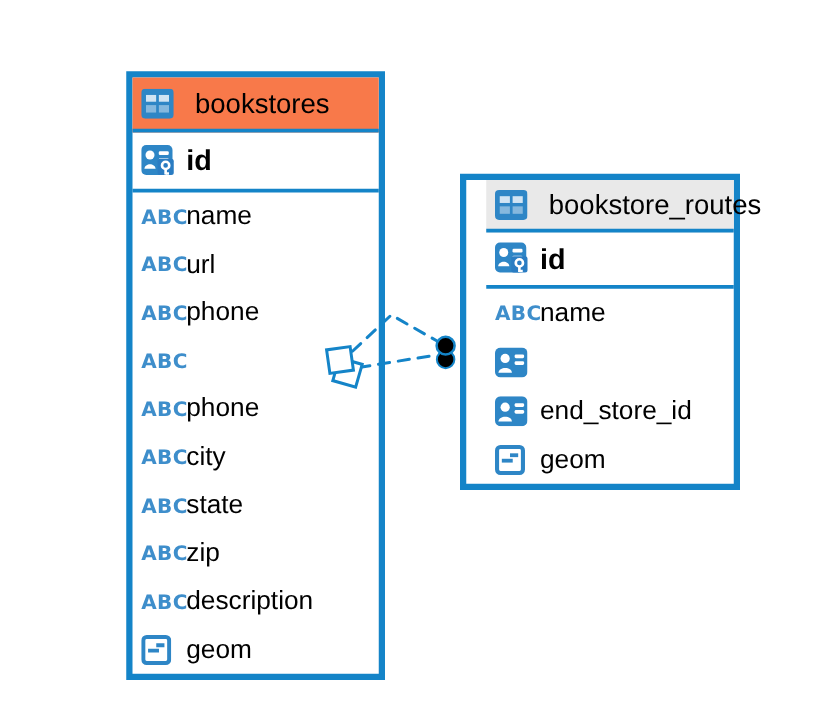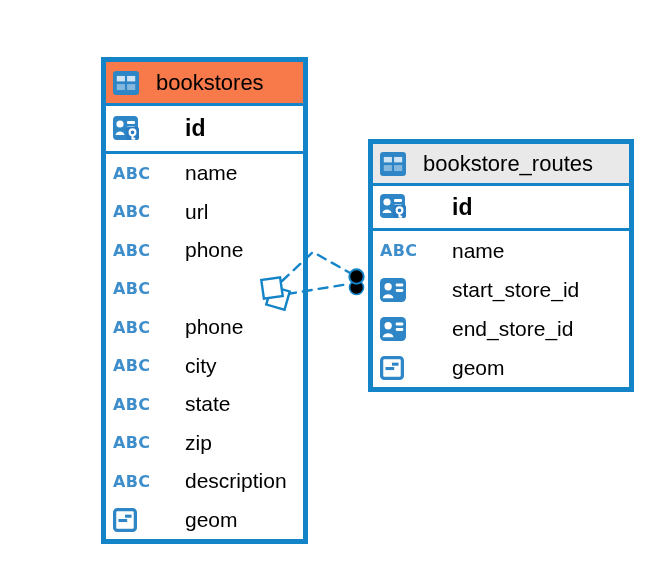--- a/index.html
+++ b/index.html
@@ -14,29 +14,29 @@
   *{box-sizing:border-box;}
   html,body{margin:0;padding:0;}
   body{
     width:654px;height:570px;position:relative;background:#ffffff;
     font-family:"Liberation Sans",sans-serif;color:var(--text);overflow:hidden;
   }
   .entity{
     position:absolute;background:#ffffff;border:5px solid var(--blue);
   }
   .entity.t-left{left:58px;top:57px;width:207px;margin-left:43px;}
-  .entity.t-right{left:368px;top:139px;width:266px;}
+  .entity.t-right{left:368px;top:139px;width:224px;padding-left:16px;}
   .thead{
     display:flex;align-items:center;gap:7px;padding:0 7px;
     border-bottom:3px solid var(--blue);
   }
   .t-left .thead{background:var(--orange);height:44px;}
   .t-right .thead{background:var(--gray);height:42px;}
   .thead .title{font-size:22px;font-weight:500;white-space:nowrap;}
-  .row{display:flex;align-items:center;padding:0 7px;gap:36px;}
+  .row{display:flex;align-items:center;padding:0 7px;}
   .row.pk{border-bottom:3px solid var(--blue);}
   .t-left .row.pk{height:48px;}
   .t-right .row.pk{height:45px;}
   .t-left .rows .row{height:38.5px;}
   .t-right .rows .row{height:39px;}
   .icon-col{width:36px;flex:0 0 36px;display:flex;justify-content:flex-start;align-items:center;}
   .colname{font-size:21px;white-space:nowrap;}
   .pkname{font-size:23px;font-weight:700;}
   .abc{
     font-size:16px;font-weight:700;color:var(--abc-blue);
@@ -167,21 +167,20 @@
     <div class="row">
       <span class="icon-col">
         <svg width="26" height="24" viewBox="0 0 24 22">
           <rect x="0" y="0" width="24" height="22" rx="4" fill="#2E86C6"></rect>
           <circle cx="7.5" cy="8" r="3.4" fill="#ffffff"></circle>
           <path d="M2.5,18.5 C3,13.8 12,13.8 12.5,18.5 L2.5,18.5 Z" fill="#ffffff"></path>
           <rect x="14.5" y="5" width="7" height="2.8" rx="1" fill="#ffffff"></rect>
           <rect x="14.5" y="10" width="7" height="2.8" rx="1" fill="#ffffff"></rect>
         </svg>
       </span>
-      <span class="colname">start_store_id</span>
     </div>
     <div class="row">
       <span class="icon-col">
         <svg width="26" height="24" viewBox="0 0 24 22">
           <rect x="0" y="0" width="24" height="22" rx="4" fill="#2E86C6"></rect>
           <circle cx="7.5" cy="8" r="3.4" fill="#ffffff"></circle>
           <path d="M2.5,18.5 C3,13.8 12,13.8 12.5,18.5 L2.5,18.5 Z" fill="#ffffff"></path>
           <rect x="14.5" y="5" width="7" height="2.8" rx="1" fill="#ffffff"></rect>
           <rect x="14.5" y="10" width="7" height="2.8" rx="1" fill="#ffffff"></rect>
         </svg>

